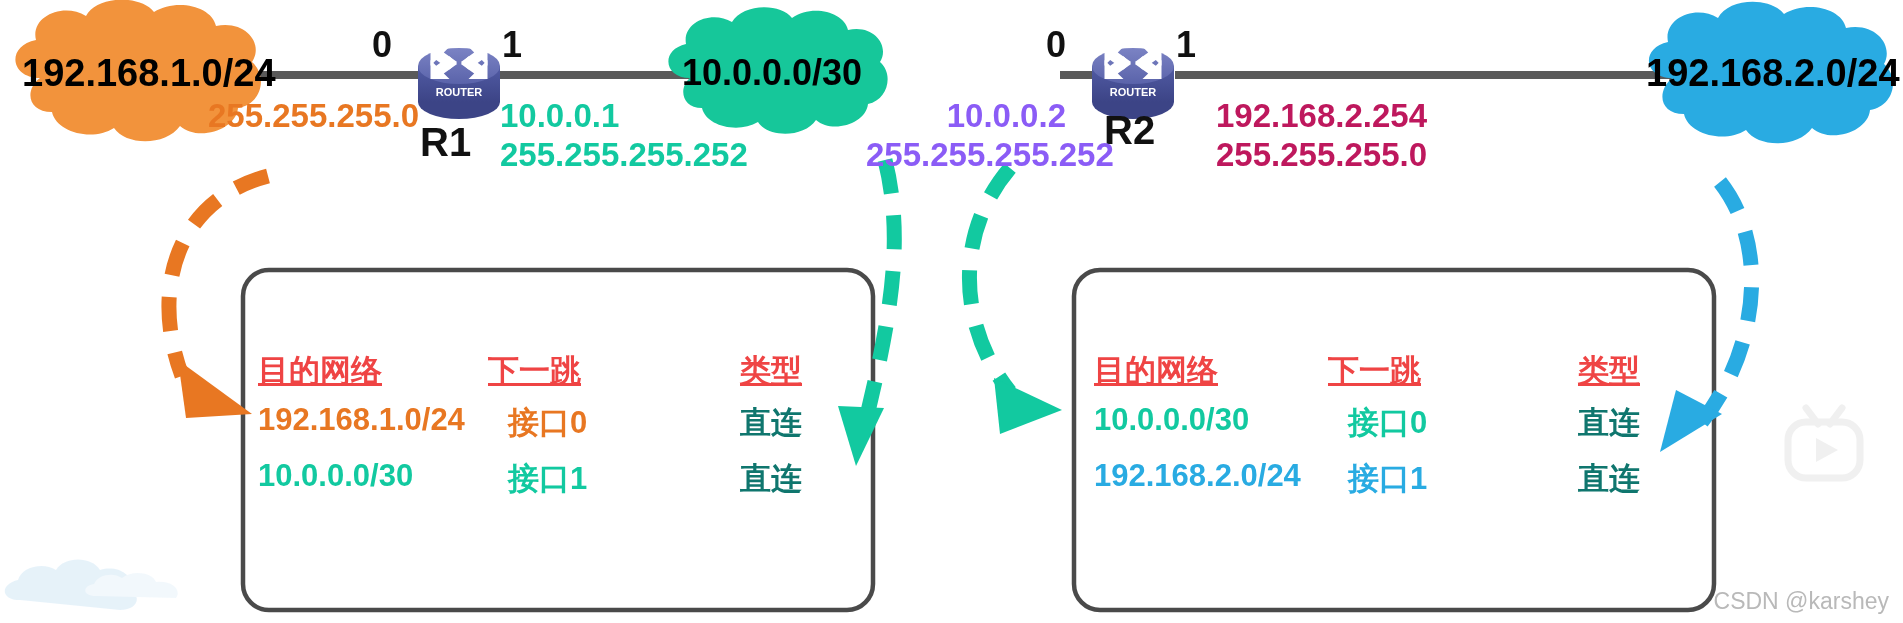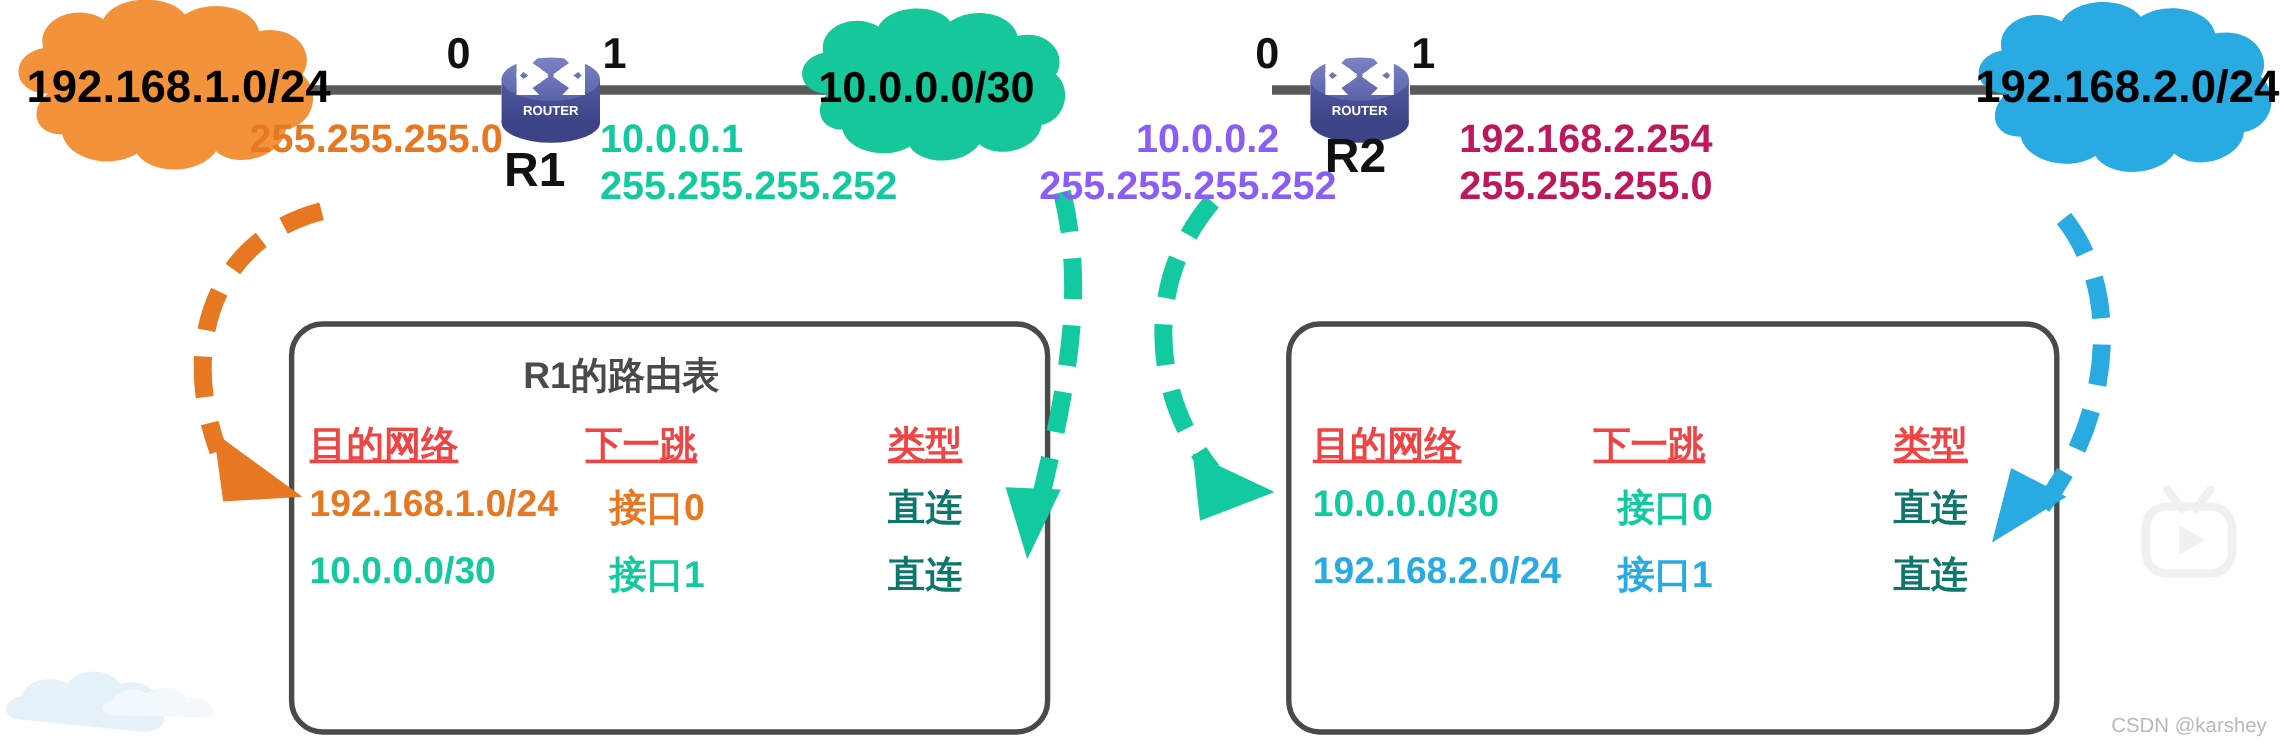--- a/index.html
+++ b/index.html
@@ -63,21 +63,21 @@
     font-size:31px;
     font-weight:bold;
     white-space:nowrap;
     z-index:7;
   }
   .hdr{color:#ef4444;text-decoration:underline;}
   .type{color:#0f766e;}
   .csdn{
     position:absolute;
     right:14px;bottom:8px;
-    font-size:17px;
+    font-size:23px;
     color:#b9b9b9;
     z-index:9;
     font-family:"Liberation Sans",sans-serif;
   }
   .wm-logo{position:absolute;z-index:4;}
 </style>
 </head>
 <body>
 
 <div id="stage">
@@ -230,21 +230,20 @@
   <div class="ipblock" style="left:866px;top:97px;color:#8b5cf6;text-align:right;width:200px;">
     <div>10.0.0.2</div>
     <div>255.255.255.252</div>
   </div>
 
   <div class="ipblock" style="left:1172px;top:97px;color:#be185d;margin-left:44px;">
     <div>192.168.2.254</div>
     <div>255.255.255.0</div>
   </div>
 
-  <div class="tbl-title" style="left:436px;top:292px;">R1的路由表</div>
 
   <div class="cell hdr" style="left:258px;top:350px;">目的网络</div>
   <div class="cell hdr" style="left:488px;top:350px;">下一跳</div>
   <div class="cell hdr" style="left:740px;top:350px;">类型</div>
 
   <div class="cell" style="left:258px;top:402px;color:#E87722;">192.168.1.0/24</div>
   <div class="cell" style="left:508px;top:402px;color:#E87722;">接口0</div>
   <div class="cell type" style="left:740px;top:402px;">直连</div>
 
   <div class="cell" style="left:258px;top:458px;color:#12C9A0;">10.0.0.0/30</div>

